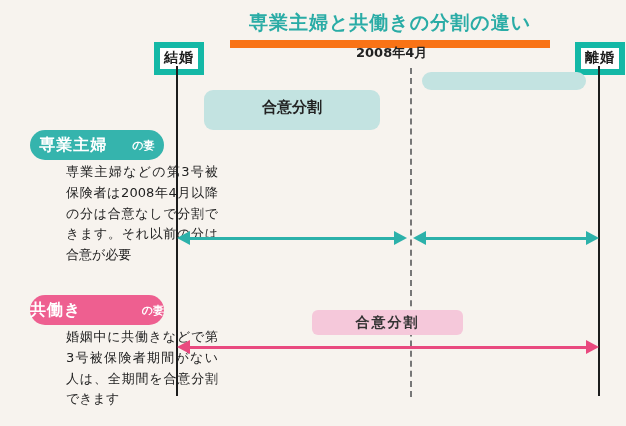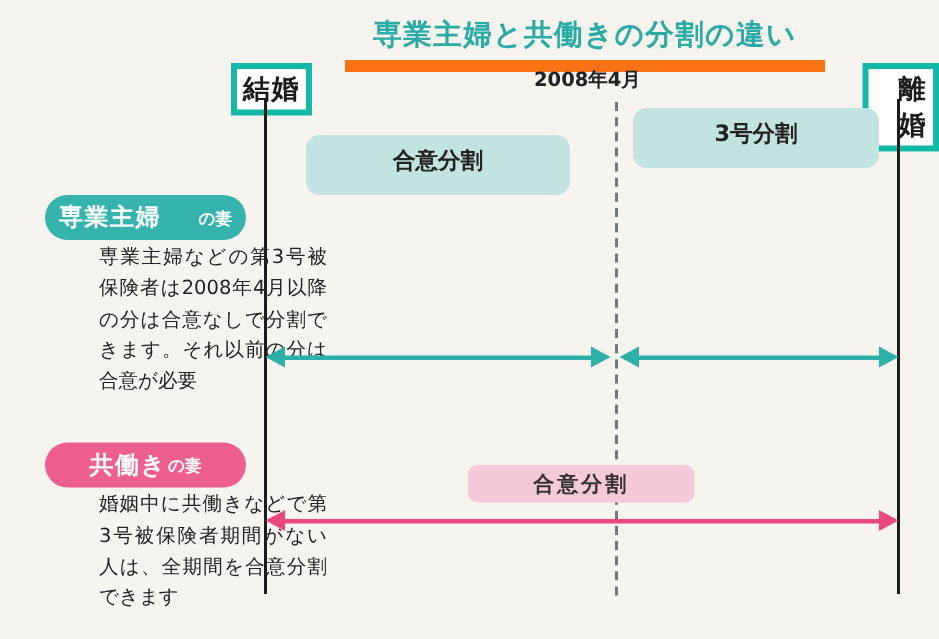--- a/index.html
+++ b/index.html
@@ -21,22 +21,22 @@
     font-size:19px; font-weight:bold;
     letter-spacing:1px;
     padding-bottom:4px;
     border-bottom:8px solid #f97316;
   }
 
   
   .event-box{
     top:42px;
     background:#ffffff;
-    border:4px solid #14b8a6;
-    font-size:18px; font-weight:bold;
+    border:6px solid #14b8a6;
+    font-size:14px; font-weight:bold;
     padding:1px 4px 2px 4px;
     letter-spacing:1px;
     color:#1c1c1c;
   }
   .event-start{left:154px;}
   .event-end{left:575px;text-align:right;}
 
   .mid-date{
     left:356px; top:44px; width:104px;
     font-size:13px; font-weight:bold;
@@ -78,21 +78,21 @@
   .badge{
     width:134px; height:30px;
     border-radius:16px;
     color:#fff;
     display:flex; align-items:center; justify-content:center;
     font-weight:bold;
   }
   .badge .main{font-size:16px; letter-spacing:1px;}
   .badge .suffix{font-size:11px; margin-left:1px;}
   .badge-housewife{left:30px; top:130px; background:#35b4ad;gap:24px;}
-  .badge-dual{left:30px; top:295px; background:#ee5f90;}
+  .badge-dual{left:30px; top:295px; background:#ee5f90;justify-content:space-between;}
 
   .row-desc{
     width:152px;
     font-size:13px; line-height:1.6;
     text-align:justify;
     color:#222;
     margin-left:36px;
   }
   .desc-housewife{left:30px; top:162px;}
   .desc-dual{left:30px; top:327px;}
@@ -138,21 +138,20 @@
 
 <div class="abs vline solid vl-left"></div>
 <div class="abs vline dashed vl-mid"></div>
 <div class="abs vline solid vl-right"></div>
 
 <div class="abs info-box box-goui">
   <div class="box-title">合意分割</div>
 </div>
 
 <div class="abs info-box box-sango">
-  <div class="box-title">3号分割</div>
 </div>
 
 <div class="abs badge badge-housewife">
   <span class="main">専業主婦</span>
   <span class="suffix">の妻</span>
 </div>
 <div class="abs row-desc desc-housewife">専業主婦などの第3号被保険者は2008年4月以降の分は合意なしで分割できます。それ以前の分は合意が必要</div>
 
 <div class="abs arrow teal ar-teal-1">
   <div class="head head-l"></div>

